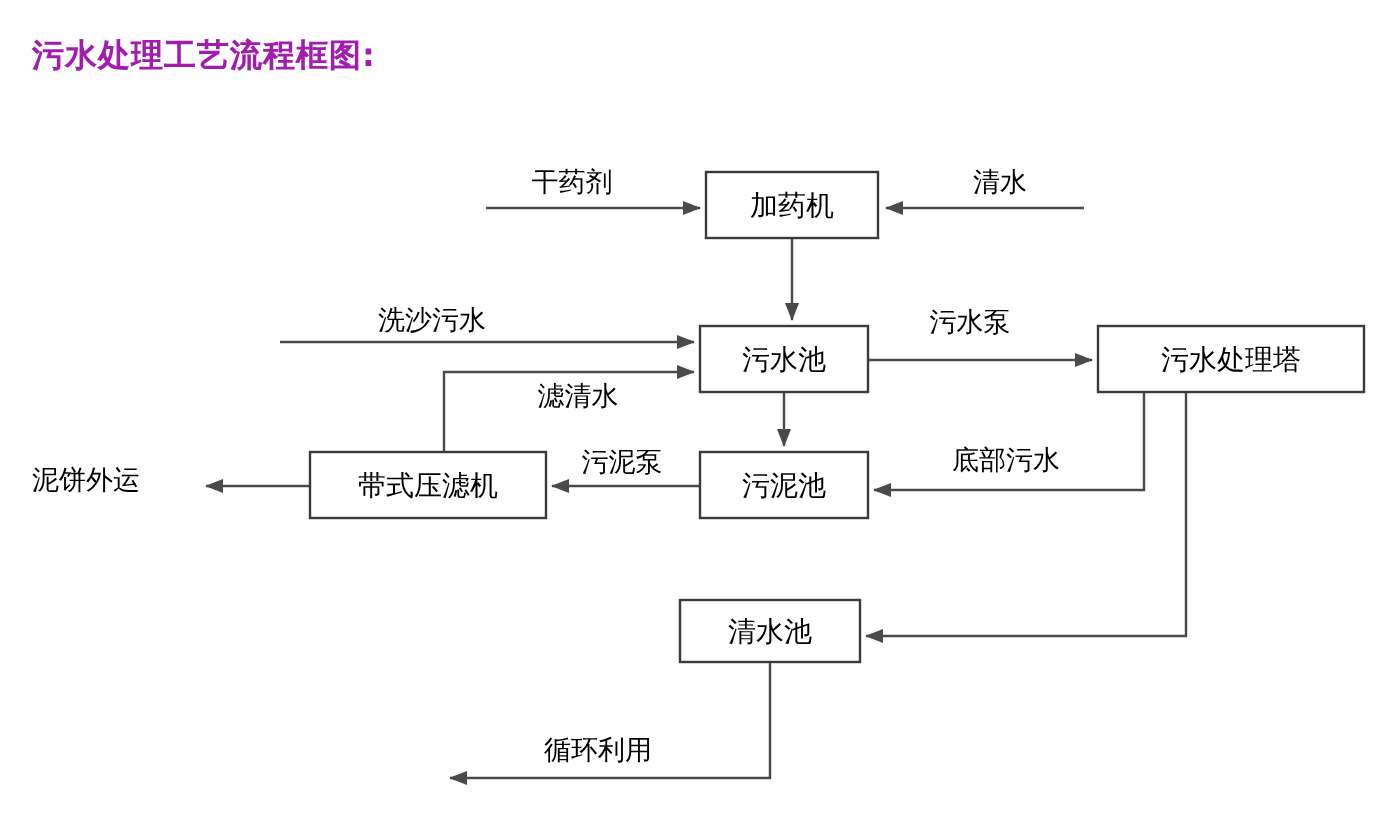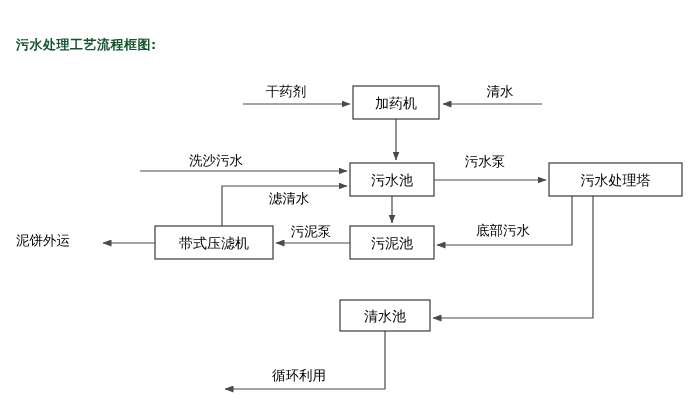--- a/index.html
+++ b/index.html
@@ -17,24 +17,24 @@
   #diagram-root {
     position: absolute;
     left: 0;
     top: 0;
     width: 700px;
     height: 420px;
   }
   .title {
     position: absolute;
     left: 16px;
-    top: 36px;
-    font-size: 13px;
+    top: 18px;
+    font-size: 16px;
     font-weight: bold;
-    color: #14532d;
+    color: #a21caf;
     letter-spacing: 0.5px;
     white-space: nowrap;
   }
   svg.flow {
     position: absolute;
     left: 0;
     top: 0;
     width: 700px;
     height: 420px;
   }

